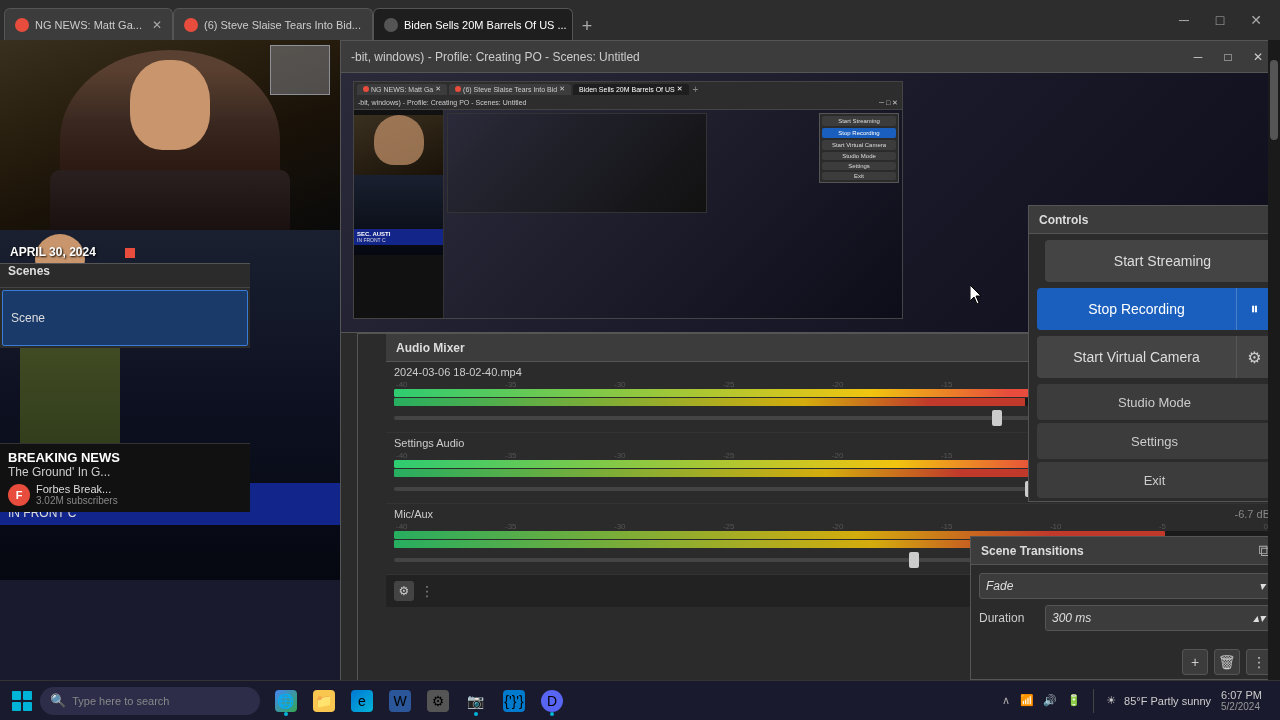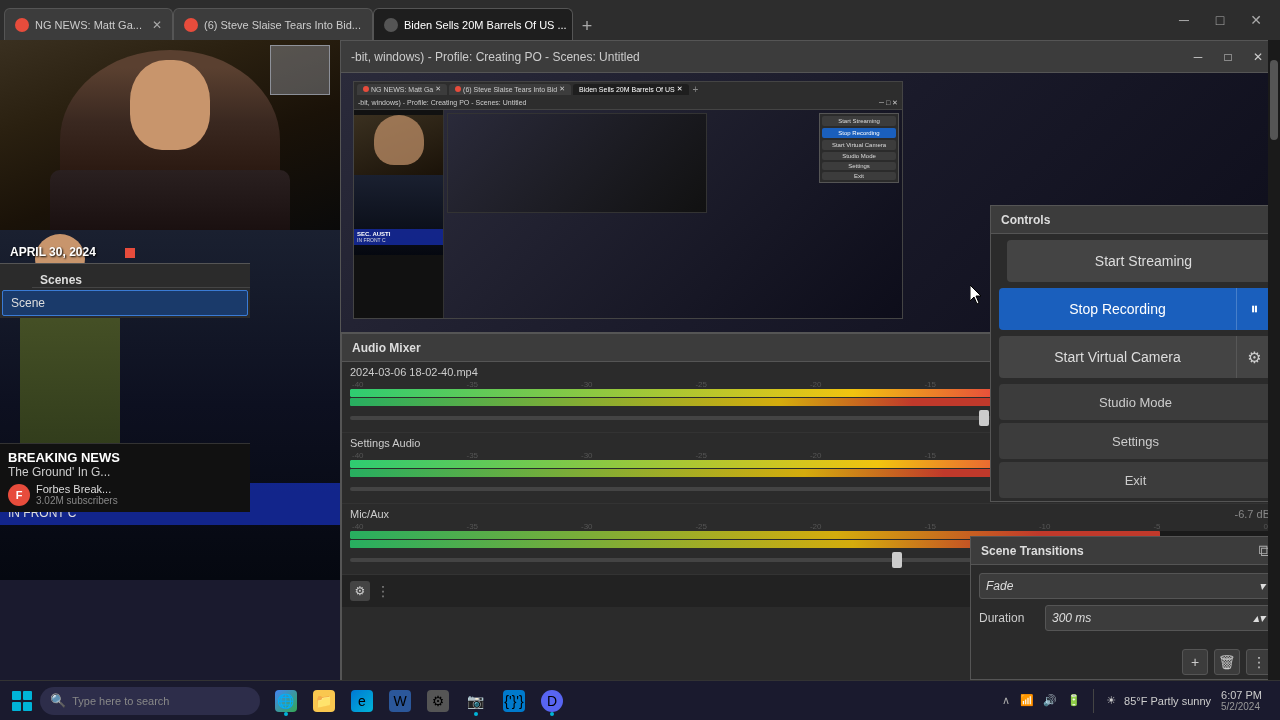--- a/index.html
+++ b/index.html
@@ -262,29 +262,28 @@
       top: 263px;
       left: 0;
       width: 250px;
       background: #2b2b2b;
       border-top: 1px solid #555;
     }
     .scenes-header {
       height: 24px;
       padding: 0 8px;
       display: flex;
-      align-items: flex-end;
+      align-items: flex-start;
       font-size: 12px;
       color: #ddd;
       font-weight: bold;
       border-bottom: 1px solid #444;
-      margin-left: 32px;
     }
     .scene-item {
-      padding: 5px 8px;
+      padding: 20px 8px;
       font-size: 12px;
       color: #ddd;
       cursor: pointer;
       border: 1px solid #3a7bd5;
       background: #1a3a6a;
       margin: 2px;
       border-radius: 2px;
     }
 
     
@@ -399,21 +398,21 @@
     .audio-footer-left {
       display: flex;
       gap: 6px;
     }
 
     
     .controls-panel {
       position: absolute;
       top: 205px;
       right: 0;
-      width: 290px;
+      width: 252px;
       background: #2b2b2b;
       border: 1px solid #555;
       border-right: none;
     }
     .controls-header {
       height: 28px;
       background: #3c3c3c;
       display: flex;
       align-items: center;
       padding: 0 10px;
@@ -838,21 +837,21 @@
                 </div>
               </div>
             </div>
           </div>
         </div>
       </div>
     </div>
 
     <div class="obs-bottom">
 
-      <div class="audio-mixer-panel" style="position:relative;left:0;top:0;margin-left:0;flex:1;">
+      <div class="audio-mixer-panel" style="position:relative;left:0;top:0;margin-left:16px;flex:1;padding-left:28px;">
         <div class="audio-mixer-header">
           <span>Audio Mixer</span>
         </div>
 
         <div class="audio-channel">
           <div class="audio-channel-header">
             <span class="audio-channel-name">2024-03-06 18-02-40.mp4</span>
             <span class="audio-channel-db">-2.1</span>
           </div>
           <div class="meter-scale">

